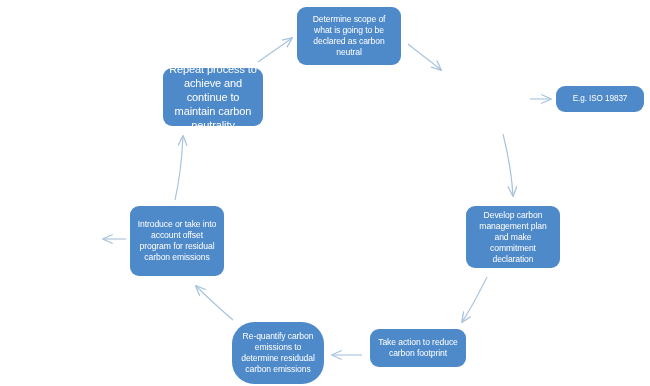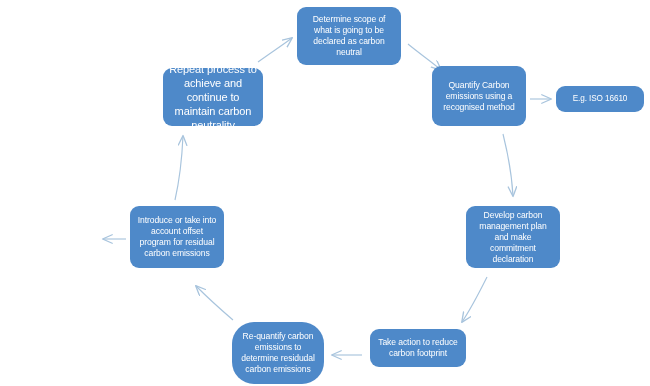--- a/index.html
+++ b/index.html
@@ -22,21 +22,21 @@
     line-height:1.28;
     letter-spacing:-0.1px;
   }
   .node span{display:block;width:100%;}
   .n-scope      {left:297px; top:7px;   width:104px; height:58px; font-size:8.6px;}
   .n-quantify   {left:432px; top:66px;  width:94px;  height:60px; font-size:8.6px;}
   .n-iso        {left:556px; top:86px;  width:88px;  height:26px; font-size:8.2px;}
   .n-develop    {left:466px; top:206px; width:94px;  height:62px; font-size:8.6px;}
   .n-action     {left:370px; top:329px; width:96px;  height:38px; font-size:8.6px;}
   .n-requant    {left:232px; top:322px; width:92px;  height:62px; font-size:8.6px;border-radius:22px;}
-  .n-offset     {left:130px; top:206px; width:94px;  height:62px; font-size:8.6px;}
+  .n-offset     {left:130px; top:206px; width:94px;  height:70px; font-size:8.6px;}
   .n-schemes    {left:10px;  top:208px; width:88px;  height:64px; font-size:8.6px;}
   .n-repeat     {left:163px; top:68px;  width:100px; height:58px; font-size:11px;}
 </style>
 </head>
 <body>
 
 <div id="canvas">
 
   <svg class="arrow-layer" viewBox="0 0 650 386" xmlns="http://www.w3.org/2000/svg">
     <defs>
@@ -61,26 +61,23 @@
 
     <path d="M126,239 L103,239" fill="none" stroke="#a8c4dd" stroke-width="1.15" marker-end="url(#ah)"></path>
 
     <path d="M175,200 C180,178 182,158 183,136" fill="none" stroke="#a8c4dd" stroke-width="1.15" marker-end="url(#ah)"></path>
   </svg>
 
   <div class="node n-scope">
     <span>Determine scope of what is going to be declared as carbon neutral</span>
   </div>
 
-  <div class="node n-quantify">
-    <span>Quantify Carbon emissions using a recognised method</span>
-  </div>
 
   <div class="node n-iso">
-    <span>E.g.  ISO 16610</span>
+    <span>E.g.  ISO 19837</span>
   </div>
 
   <div class="node n-develop">
     <span>Develop carbon management plan and make commitment declaration</span>
   </div>
 
   <div class="node n-action">
     <span>Take action to reduce carbon footprint</span>
   </div>
 

